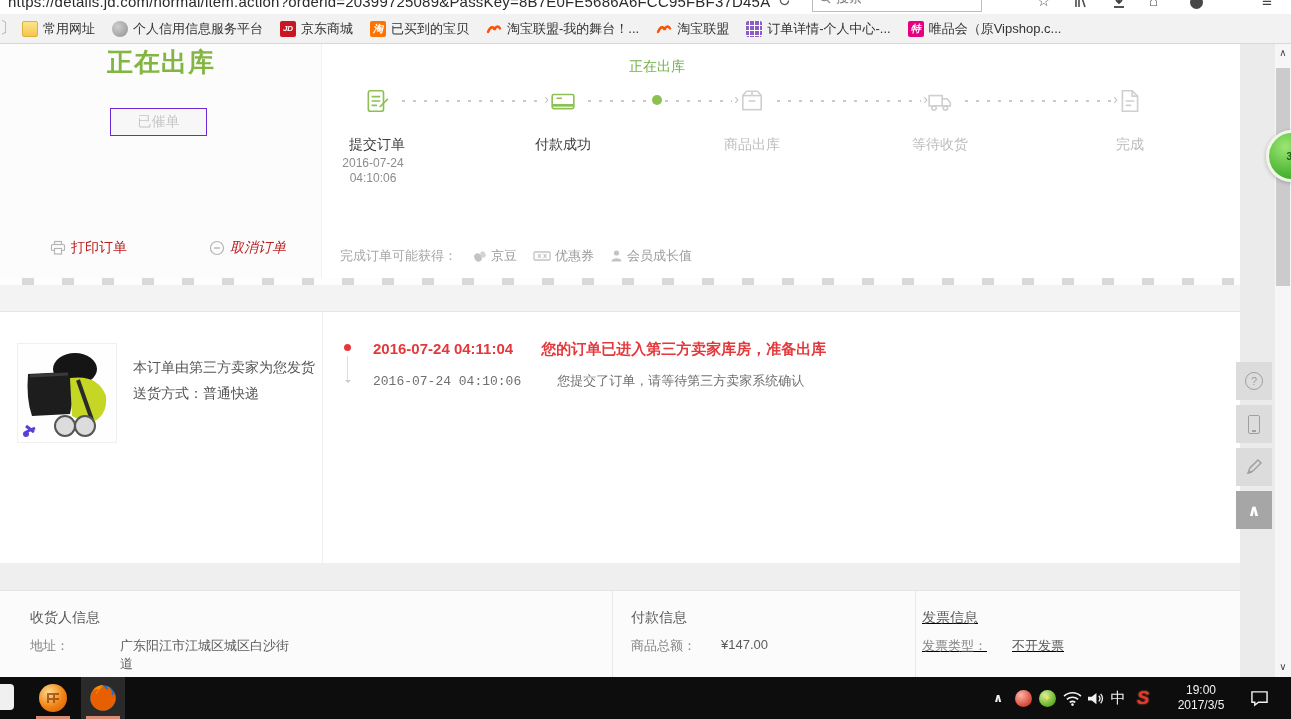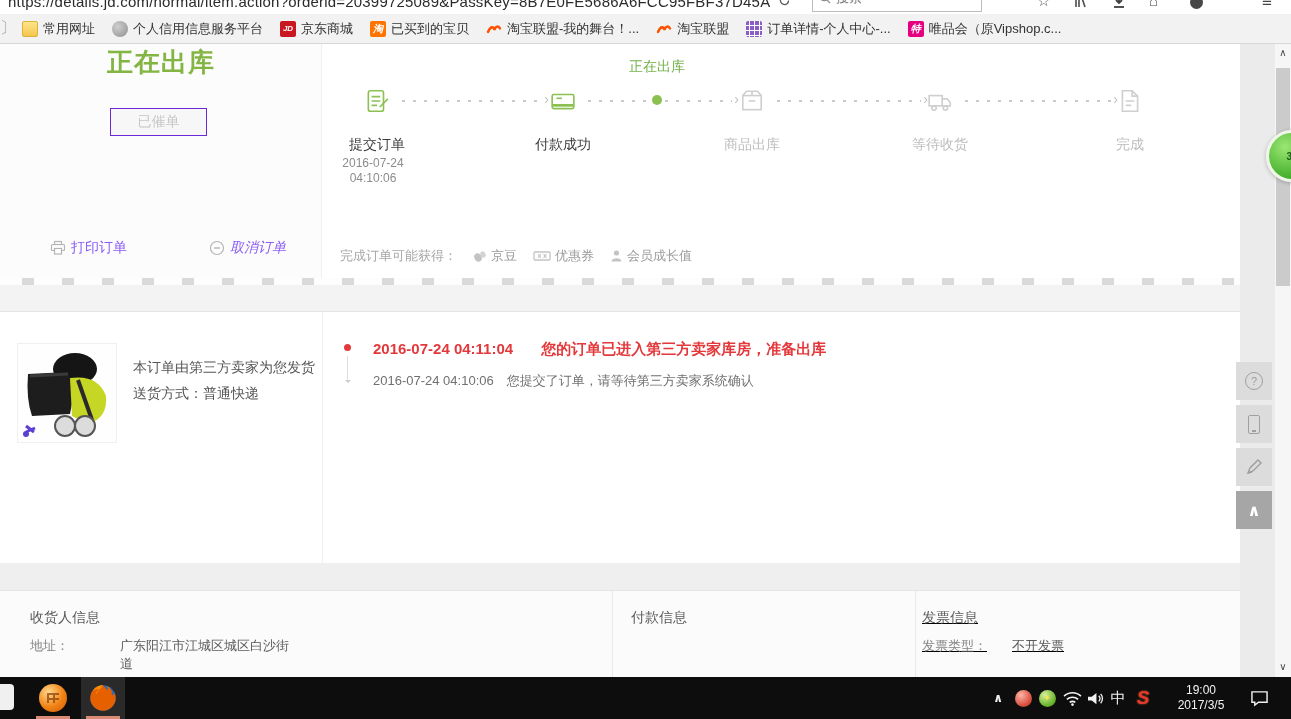--- a/index.html
+++ b/index.html
@@ -33,21 +33,21 @@
   .fav-vip { background:#e4007f; font-size:10px; }
 
   
   .page { position:absolute; left:0; top:44px; width:1277px; height:633px; background:#fff; }
 
   .status-left { position:absolute; left:0; top:0; width:322px; height:234px; background:#fcfcfc; border-right:1px solid #f0f0f0; }
   .status-title { position:absolute; left:107px; top:1px; font-size:26px; font-weight:bold; color:#82b541; letter-spacing:1px; }
   .urge-btn { position:absolute; left:110px; top:64px; width:97px; height:28px; background:#f7f7f7;
               border:1px solid #6d28d9; color:#c6c6c6; font-size:14px; }
   .order-links { position:absolute; left:0; top:195px; width:322px; display:flex; }
-  .olink { display:flex; align-items:center; gap:5px; font-size:14px; color:#8b5cf6; cursor:pointer; }
+  .olink { display:flex; align-items:center; gap:5px; font-size:14px; color:#b91c1c; cursor:pointer; }
   .olink-print { margin-left:50px; }
   .olink-cancel { margin-left:82px;font-style:italic; }
 
   
   .prog-label { position:absolute; left:657px; top:14px; transform:translateX(-50%); font-size:14px; color:#71b247; }
   .step-ic { position:absolute; top:44px; transform:translateX(-50%); }
   .step-lb { position:absolute; top:92px; transform:translateX(-50%); font-size:14px; white-space:nowrap; }
   .step-lb.done { color:#3c3c3c; } .step-lb.pend { color:#bdbdbd; }
   .step-date { position:absolute; left:373px; top:112px; transform:translateX(-50%); text-align:center;
                font-size:12px; color:#8c8c8c; line-height:15px; }
@@ -70,21 +70,21 @@
   .msg-divider { position:absolute; left:322px; top:0; width:1px; height:100%; background:#f0f0f0; }
   .prod-img { position:absolute; left:17px; top:31px; width:100px; height:100px; background:#fff; border:1px solid #f0f0f0; }
   .seller-note { position:absolute; left:133px; top:47px; font-size:14px; color:#555; }
   .deliv-note  { position:absolute; left:133px; top:73px; font-size:14px; color:#555; }
   .tl-dot { position:absolute; left:344px; top:32px; width:7px; height:7px; border-radius:50%; background:#e4393c; }
   .tl-line { position:absolute; left:347px; top:44px; width:1px; height:26px; background:#ddd; }
   .tl-line::after { content:""; position:absolute; left:-2px; bottom:-4px; border:3px solid transparent; border-top-color:#ccc; }
   .msg1 { position:absolute; left:373px; top:28px; font-size:15px; font-weight:bold; color:#e4393c;text-align:center; }
   .msg1 .t { margin-right:28px; }
   .msg2 { position:absolute; left:373px; top:60px; font-size:13px; color:#707070; }
-  .msg2 .t { margin-right:13px; }
+  .msg2 .t { margin-right:36px;font-family:Liberation Mono, monospace; }
 
   .band2 { position:absolute; left:0; top:519px; width:1277px; height:27px; background:#efefef; }
 
   
   .info-card { position:absolute; left:0; top:546px; width:1280px; height:87px; background:#fbfbfb; border-top:1px solid #e3e3e3; }
   .icol { position:absolute; top:0; height:100%; }
   .icol + .icol { border-left:1px solid #e9e9e9; }
   .icol h3 { font-size:14px; font-weight:normal; color:#5a5a5a; margin:18px 0 10px 0; }
   .irow { display:flex; font-size:13px; margin-bottom:9px; }
   .irow .lb { color:#848484; width:90px; flex:0 0 auto; }
@@ -365,20 +365,24 @@
     <div class="info-card">
       <div class="icol icol1">
         <h3>收货人信息</h3>
         <div class="irow">
             <span class="lb">地址：</span>
             <span class="vl">广东阳江市江城区城区白沙街道</span>
           </div>
       </div>
       <div class="icol icol3">
         <h3>付款信息</h3>
+        <div class="irow">
+            <span class="lb">商品总额：</span>
+            <span class="vl">¥147.00</span>
+          </div>
       </div>
       <div class="icol icol4">
         <h3>发票信息</h3>
         <div class="irow">
             <span class="lb">发票类型：</span>
             <span class="vl">不开发票</span>
           </div>
       </div>
     </div>
   </div>

